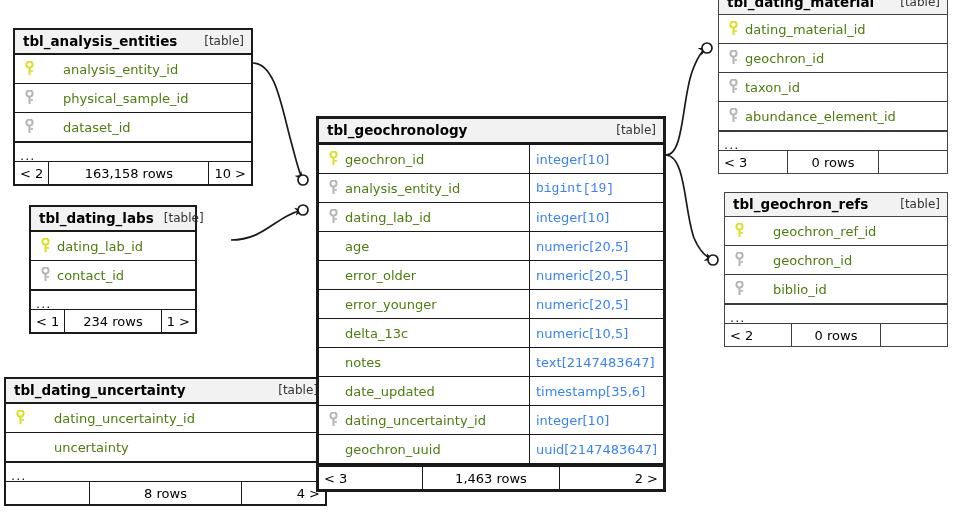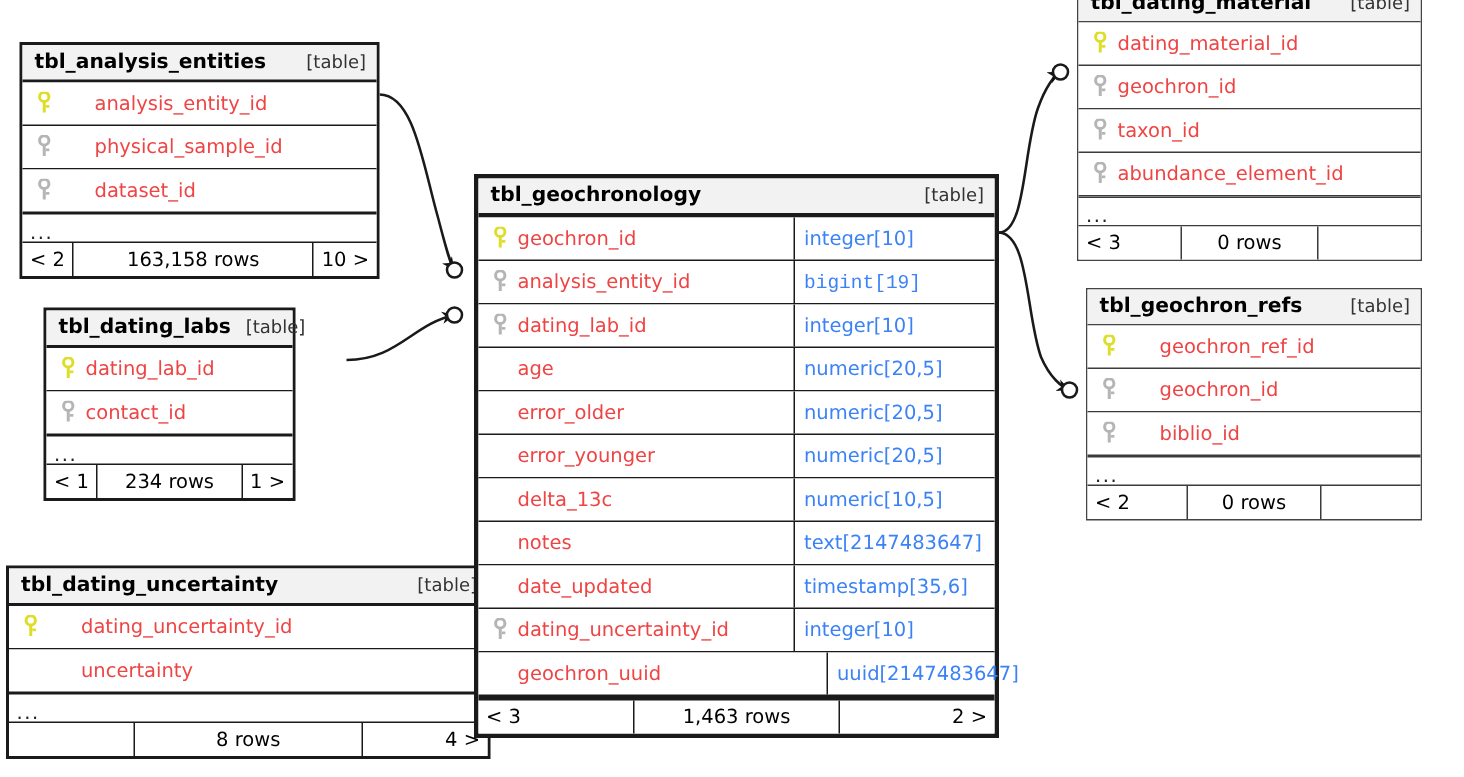--- a/index.html
+++ b/index.html
@@ -81,21 +81,21 @@
     padding: 0 6px 0 6px;
     border-left: 1.6px solid #1a1a1a;
     box-sizing: border-box;
     height: 100%;
     display: flex;
     align-items: center;
     white-space: nowrap;
   }
   .flabel {
     font-size: 13px;
-    color: #ef4444;
+    color: #4d7c0f;
     white-space: nowrap;
     overflow: hidden;
     text-overflow: ellipsis;
   }
 
   .keyslot {
     flex: 0 0 auto;
     width: 15px;
     height: 16px;
     margin-right: 4px;
@@ -409,21 +409,21 @@
         <span class="flabel">dating_uncertainty_id</span>
       </div>
       <span class="ftype" style="width:134px;">integer[10]</span>
     </div>
 
     <div class="field">
       <div class="fname">
         <span class="keyslot"></span>
         <span class="flabel">geochron_uuid</span>
       </div>
-      <span class="ftype" style="width:112px;">uuid[2147483647]</span>
+      <span class="ftype" style="width:134px;">uuid[2147483647]</span>
     </div>
 
     <div class="footer" style="border-top:3px solid #1a1a1a; height:25px;">
       <span class="fcell prev" style="min-width:103px;">&lt; 3</span>
       <span class="fcell rows">1,463 rows</span>
       <span class="fcell next" style="min-width:103px;">2 &gt;</span>
     </div>
   </div>
 
   <div class="tbl thin" style="left:718px; top:-10px; width:230px;">

